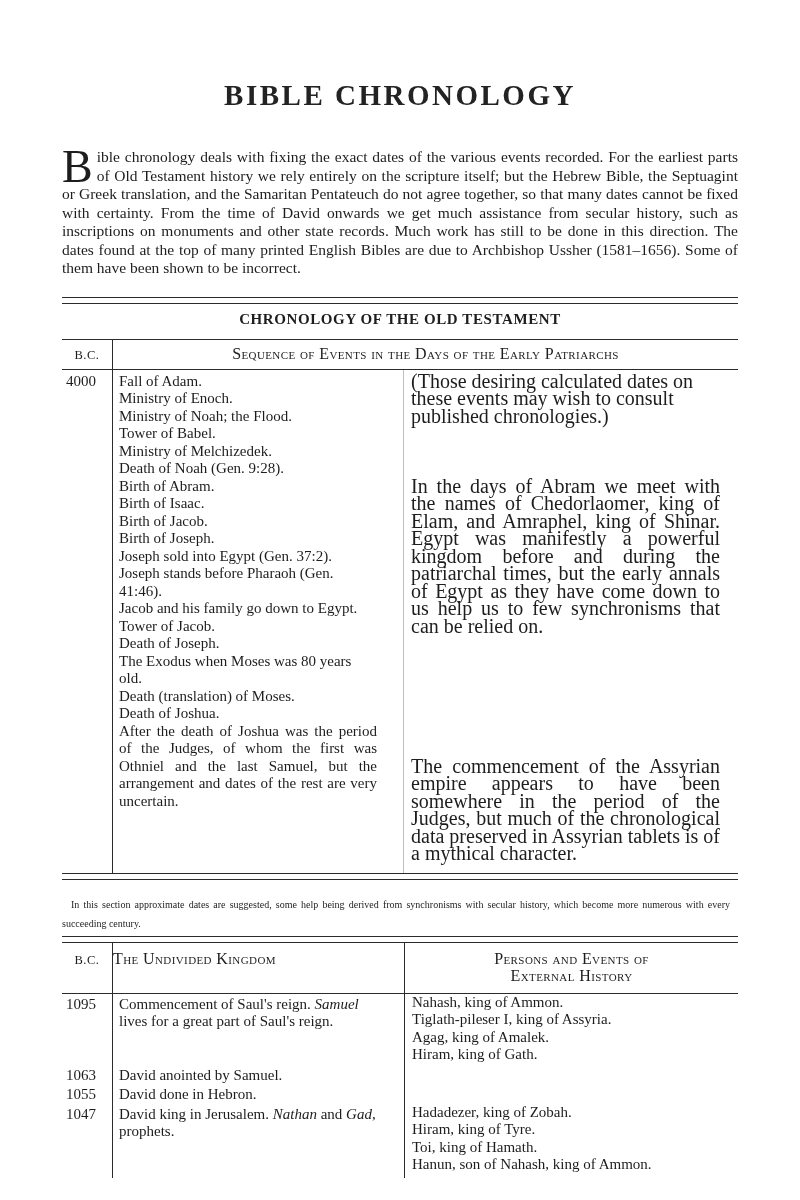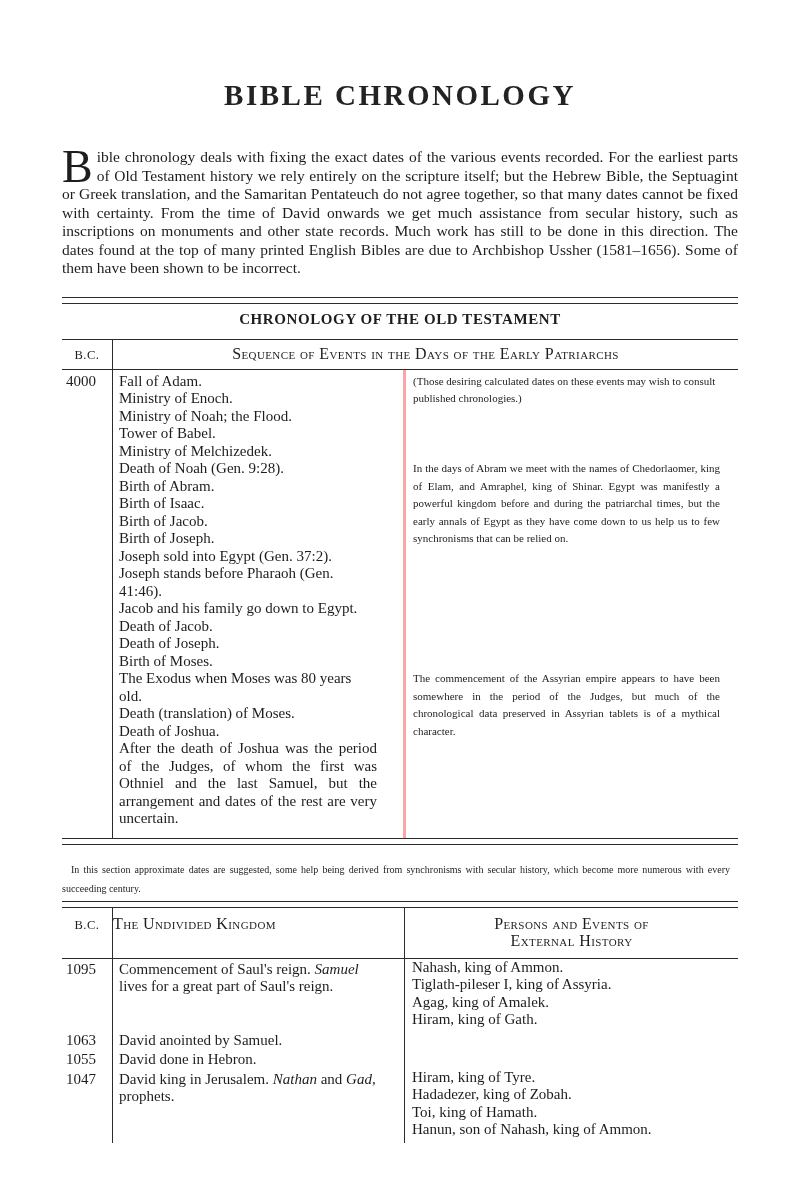--- a/index.html
+++ b/index.html
@@ -53,22 +53,22 @@
     display:grid;grid-template-columns:50px 291px 335px;
     border-bottom:1px solid #2b2b2b;
   }
   .bcv{padding:3px 0 0 4px;font-size:15px;}
   .events{
     border-left:1px solid #2b2b2b;
     padding:3px 26px 10px 6px;font-size:15px;line-height:17.5px;
   }
   .events .ev:last-child{text-align:justify;}
   .notes{
-    border-left:3px solid #fca5a5;
-    padding:3px 18px 10px 7px;font-size:11px;line-height:17.5px;
+    border-left:1px solid #fca5a5;
+    padding:3px 18px 10px 7px;font-size:20px;line-height:17.5px;
   }
   .notes p{margin:0;}
   .notes p.n2{margin-top:52.5px;text-align:justify;}
   .notes p.n3{margin-top:122.5px;text-align:justify;}
 
   .rule-after{margin-top:5px;border-top:1px solid #2b2b2b;}
 
   .note{
     margin:15px 8px 0 0;font-size:10px;line-height:19px;
     text-align:justify;text-indent:9px;
@@ -134,23 +134,22 @@
         <div class="ev">Tower of Babel.</div>
         <div class="ev">Ministry of Melchizedek.</div>
         <div class="ev">Death of Noah (Gen. 9:28).</div>
         <div class="ev">Birth of Abram.</div>
         <div class="ev">Birth of Isaac.</div>
         <div class="ev">Birth of Jacob.</div>
         <div class="ev">Birth of Joseph.</div>
         <div class="ev">Joseph sold into Egypt (Gen. 37:2).</div>
         <div class="ev">Joseph stands before Pharaoh (Gen. 41:46).</div>
         <div class="ev">Jacob and his family go down to Egypt.</div>
-        <div class="ev">Death of Jacob.</div>
+        <div class="ev">Tower of Jacob.</div>
         <div class="ev">Death of Joseph.</div>
-        <div class="ev">Birth of Moses.</div>
         <div class="ev">The Exodus when Moses was 80 years old.</div>
         <div class="ev">Death (translation) of Moses.</div>
         <div class="ev">Death of Joshua.</div>
         <div class="ev">After the death of Joshua was the period of the Judges, of whom the first was Othniel and the last Samuel, but the arrangement and dates of the rest are very uncertain.</div>
       </div>
     <div class="notes">
       <p class="n1">(Those desiring calculated dates on these events may wish to consult published chronologies.)</p>
       <p class="n2">In the days of Abram we meet with the names of Chedorlaomer, king of Elam, and Amraphel, king of Shinar. Egypt was manifestly a powerful kingdom before and during the patriarchal times, but the early annals of Egypt as they have come down to us help us to few synchronisms that can be relied on.</p>
       <p class="n3">The commencement of the Assyrian empire appears to have been somewhere in the period of the Judges, but much of the chronological data preserved in Assyrian tablets is of a mythical character.</p>
     </div>
@@ -193,22 +192,22 @@
     <div class="t2row r2">
       <div class="t2bc">1055</div>
       <div class="t2kg"><span>David done in Hebron.</span></div>
       <div class="t2ex"></div>
     </div>
 
     <div class="t2row r3">
       <div class="t2bc">1047</div>
       <div class="t2kg"><span>David king in Jerusalem. </span><span class="it">Nathan</span><span> and </span><span class="it">Gad</span><span>, prophets.</span></div>
       <div class="t2ex">
+          <div>Hadadezer, king of Zobah.</div>
           <div>Hiram, king of Tyre.</div>
-          <div>Hadadezer, king of Zobah.</div>
           <div>Toi, king of Hamath.</div>
           <div>Hanun, son of Nahash, king of Ammon.</div>
         </div>
     </div>
 
   </div>
 
 </div>
 
 </body></html>

